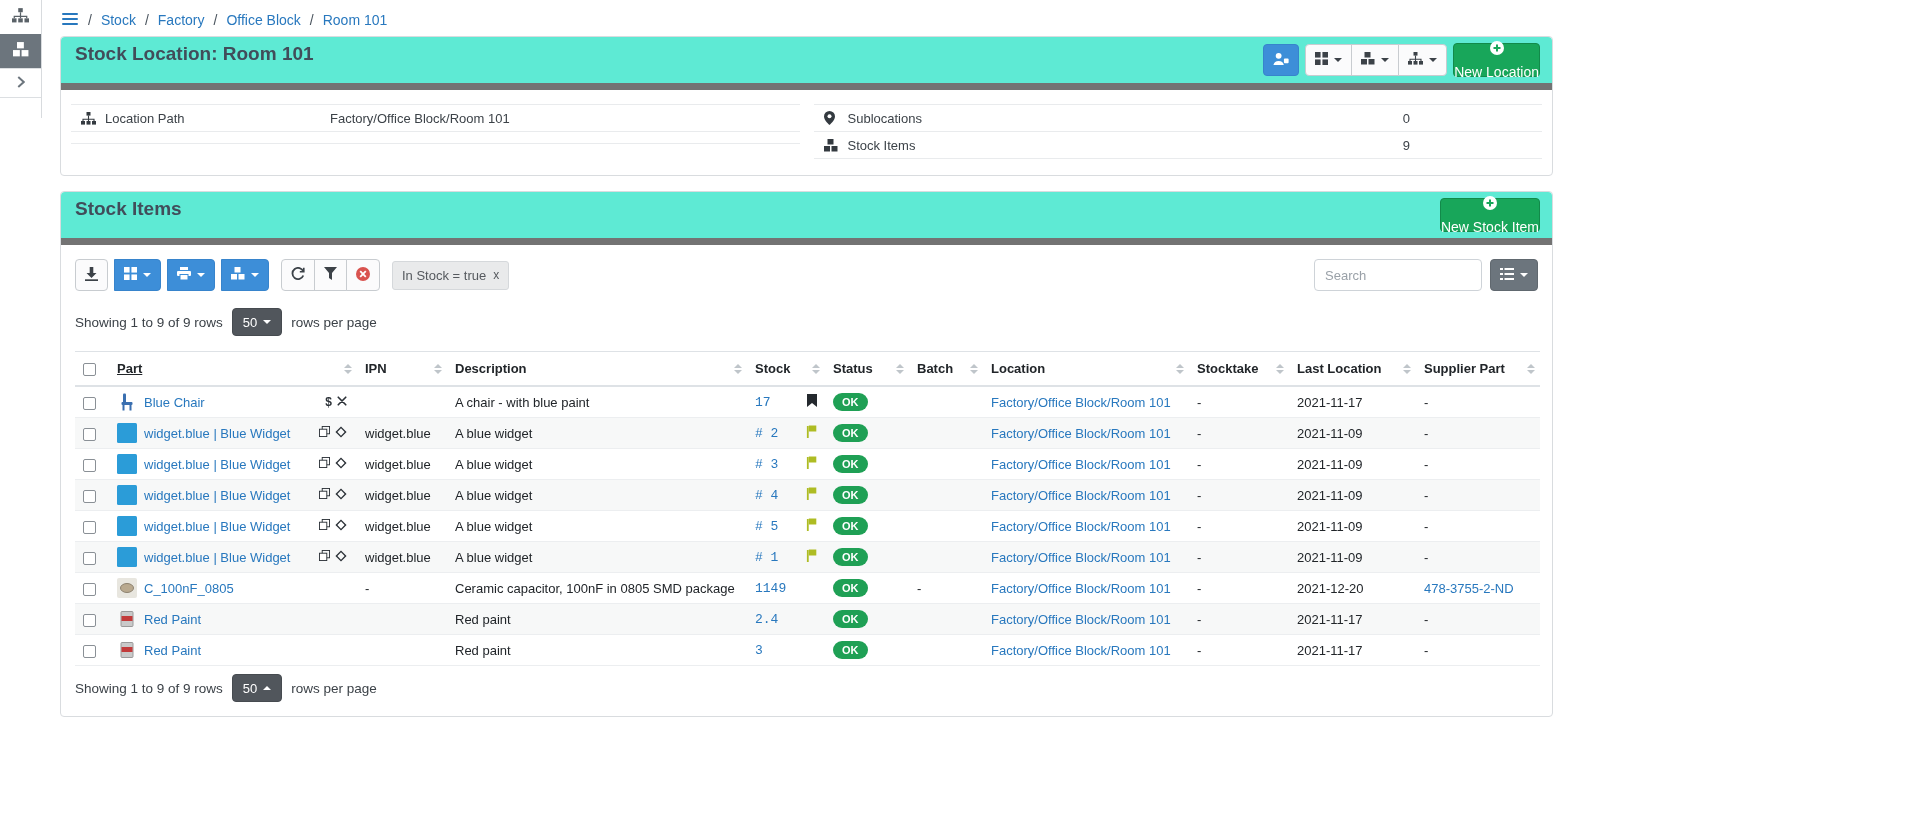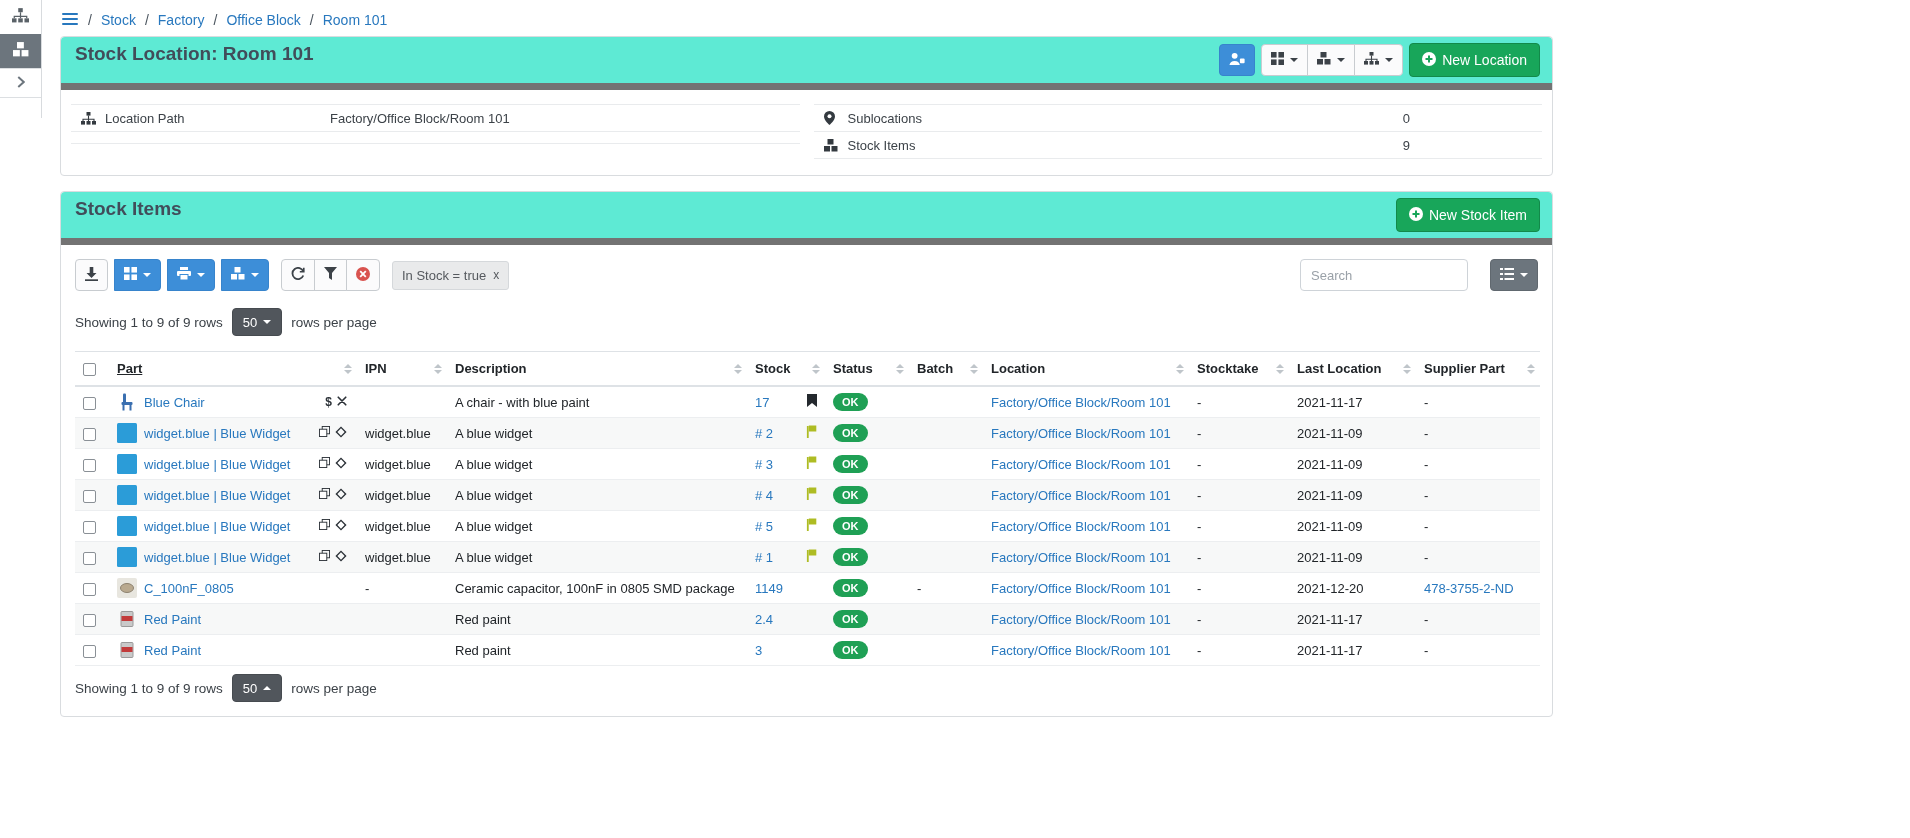--- a/index.html
+++ b/index.html
@@ -40,21 +40,21 @@
     min-height:45px; padding:6px 12px; display:flex; align-items:flex-start; justify-content:space-between;
   }
   .panel-title { font-size:19px; font-weight:600; color:#414d5a; padding-left:2px; }
 
   
   .btn { display:inline-flex; align-items:center; justify-content:center; gap:6px;
     height:32px; padding:0 9px; border-radius:4px; border:1px solid transparent;
     font-size:13px; cursor:pointer; background:#fff; color:#3c4248; white-space:nowrap; }
   .btn-outline { border-color:#c8ccd0; background:#fbfbfc; color:#3c4248; }
   .btn-blue { background:#3d8ed8; border-color:#3784cc; color:#fff; }
-  .btn-green { background:#18a65a; border-color:#128a4a; color:#fff; font-size:14px; height:34px; padding:0 12px; }
+  .btn-green { background:#18a65a; border-color:#128a4a; color:#fff; font-size:14px; height:34px; padding:0 0;flex-direction:column; }
   .btn-dark { background:#6c757d; border-color:#60686f; color:#fff; }
   .btn-darker { background:#51565c; border-color:#464b50; color:#fff; height:28px; padding:0 10px; font-size:13px; }
   .group { display:inline-flex; }
   .group .btn { border-radius:0; margin-left:-1px; }
   .group .btn:first-child { border-radius:4px 0 0 4px; margin-left:0; }
   .group .btn:last-child { border-radius:0 4px 4px 0; }
   .hdr-actions { display:flex; align-items:center; gap:6px; }
   .caret { width:0; height:0; border-left:4px solid transparent; border-right:4px solid transparent;
     border-top:4px solid currentColor; display:inline-block; }
   .caret-up { width:0; height:0; border-left:4px solid transparent; border-right:4px solid transparent;
@@ -70,21 +70,21 @@
   .detail-val { }
   .detail-val-num { margin-left:auto; padding-right:128px; }
   .detail-spacer { height:12px; border-bottom:1px solid #e9ebed; }
 
   
   .toolbar { display:flex; align-items:center; padding:14px 14px 6px 14px; }
   .toolbar-left { display:flex; align-items:center; gap:6px; }
   .chip { display:inline-flex; align-items:center; gap:7px; background:#e9eaeb; border:1px solid #d5d8db;
     border-radius:3px; padding:6px 9px; font-size:13px; color:#55595e; margin-left:6px; }
   .chip-x { cursor:pointer; color:#55595e; font-size:12px; }
-  .toolbar-right { margin-left:auto; display:flex; align-items:center; gap:22px; }
+  .toolbar-right { margin-left:auto; display:flex; align-items:center; gap:8px; }
   .search-input { width:168px; height:32px; border:1px solid #ced3d8; border-radius:4px;
     padding:0 10px; font-size:13px; font-family:inherit; color:#3c4248; outline:none; }
   .search-input::placeholder { color:#9aa1a8; }
 
   
   .page-row { display:flex; align-items:center; gap:9px; padding:11px 14px; font-size:13.5px; color:#3c4248; }
   .page-row.bottom { padding-top:8px; padding-bottom:14px; }
 
   
   .tbl-wrap { padding:4px 14px 0 14px; }
@@ -98,21 +98,21 @@
   th .sort i.dn { border-top:4px solid #bfc5ca; }
   td { border-bottom:1px solid #eceef0; padding:5px 8px; font-size:13px; color:#212529;
     height:30px; overflow:hidden; white-space:nowrap; text-overflow:ellipsis; vertical-align:middle; }
   tr.striped td { background:#f7f8f8; }
   .link { color:#2878be; cursor:pointer; }
   td.link { color:#2878be; cursor:pointer; }
   .c-part-inner { display:flex; align-items:center; gap:7px; }
   .thumb { width:20px; height:20px; flex:0 0 20px; display:inline-flex; cursor:pointer; }
   .pflags { margin-left:auto; display:inline-flex; align-items:center; gap:5px; color:#2b3137;
     font-weight:700; font-size:12px; padding-right:2px; }
-  .c-stock-inner { display:flex; align-items:center; justify-content:space-between; }
+  .c-stock-inner { display:flex; align-items:center; justify-content:space-between;font-family:Liberation Mono, monospace; }
   .badge-ok { background:#1fa055; color:#fff; font-size:11px; font-weight:700;
     padding:3px 9px; border-radius:10px; display:inline-block; }
   .cb { appearance:none; -webkit-appearance:none; width:13px; height:13px; border:1px solid #8a9096;
     border-radius:2px; background:#fff; margin:0; cursor:pointer; vertical-align:middle; }
 </style>
 </head>
 <body>
 
 <div class="sidebar">
   <div class="sb-item">

